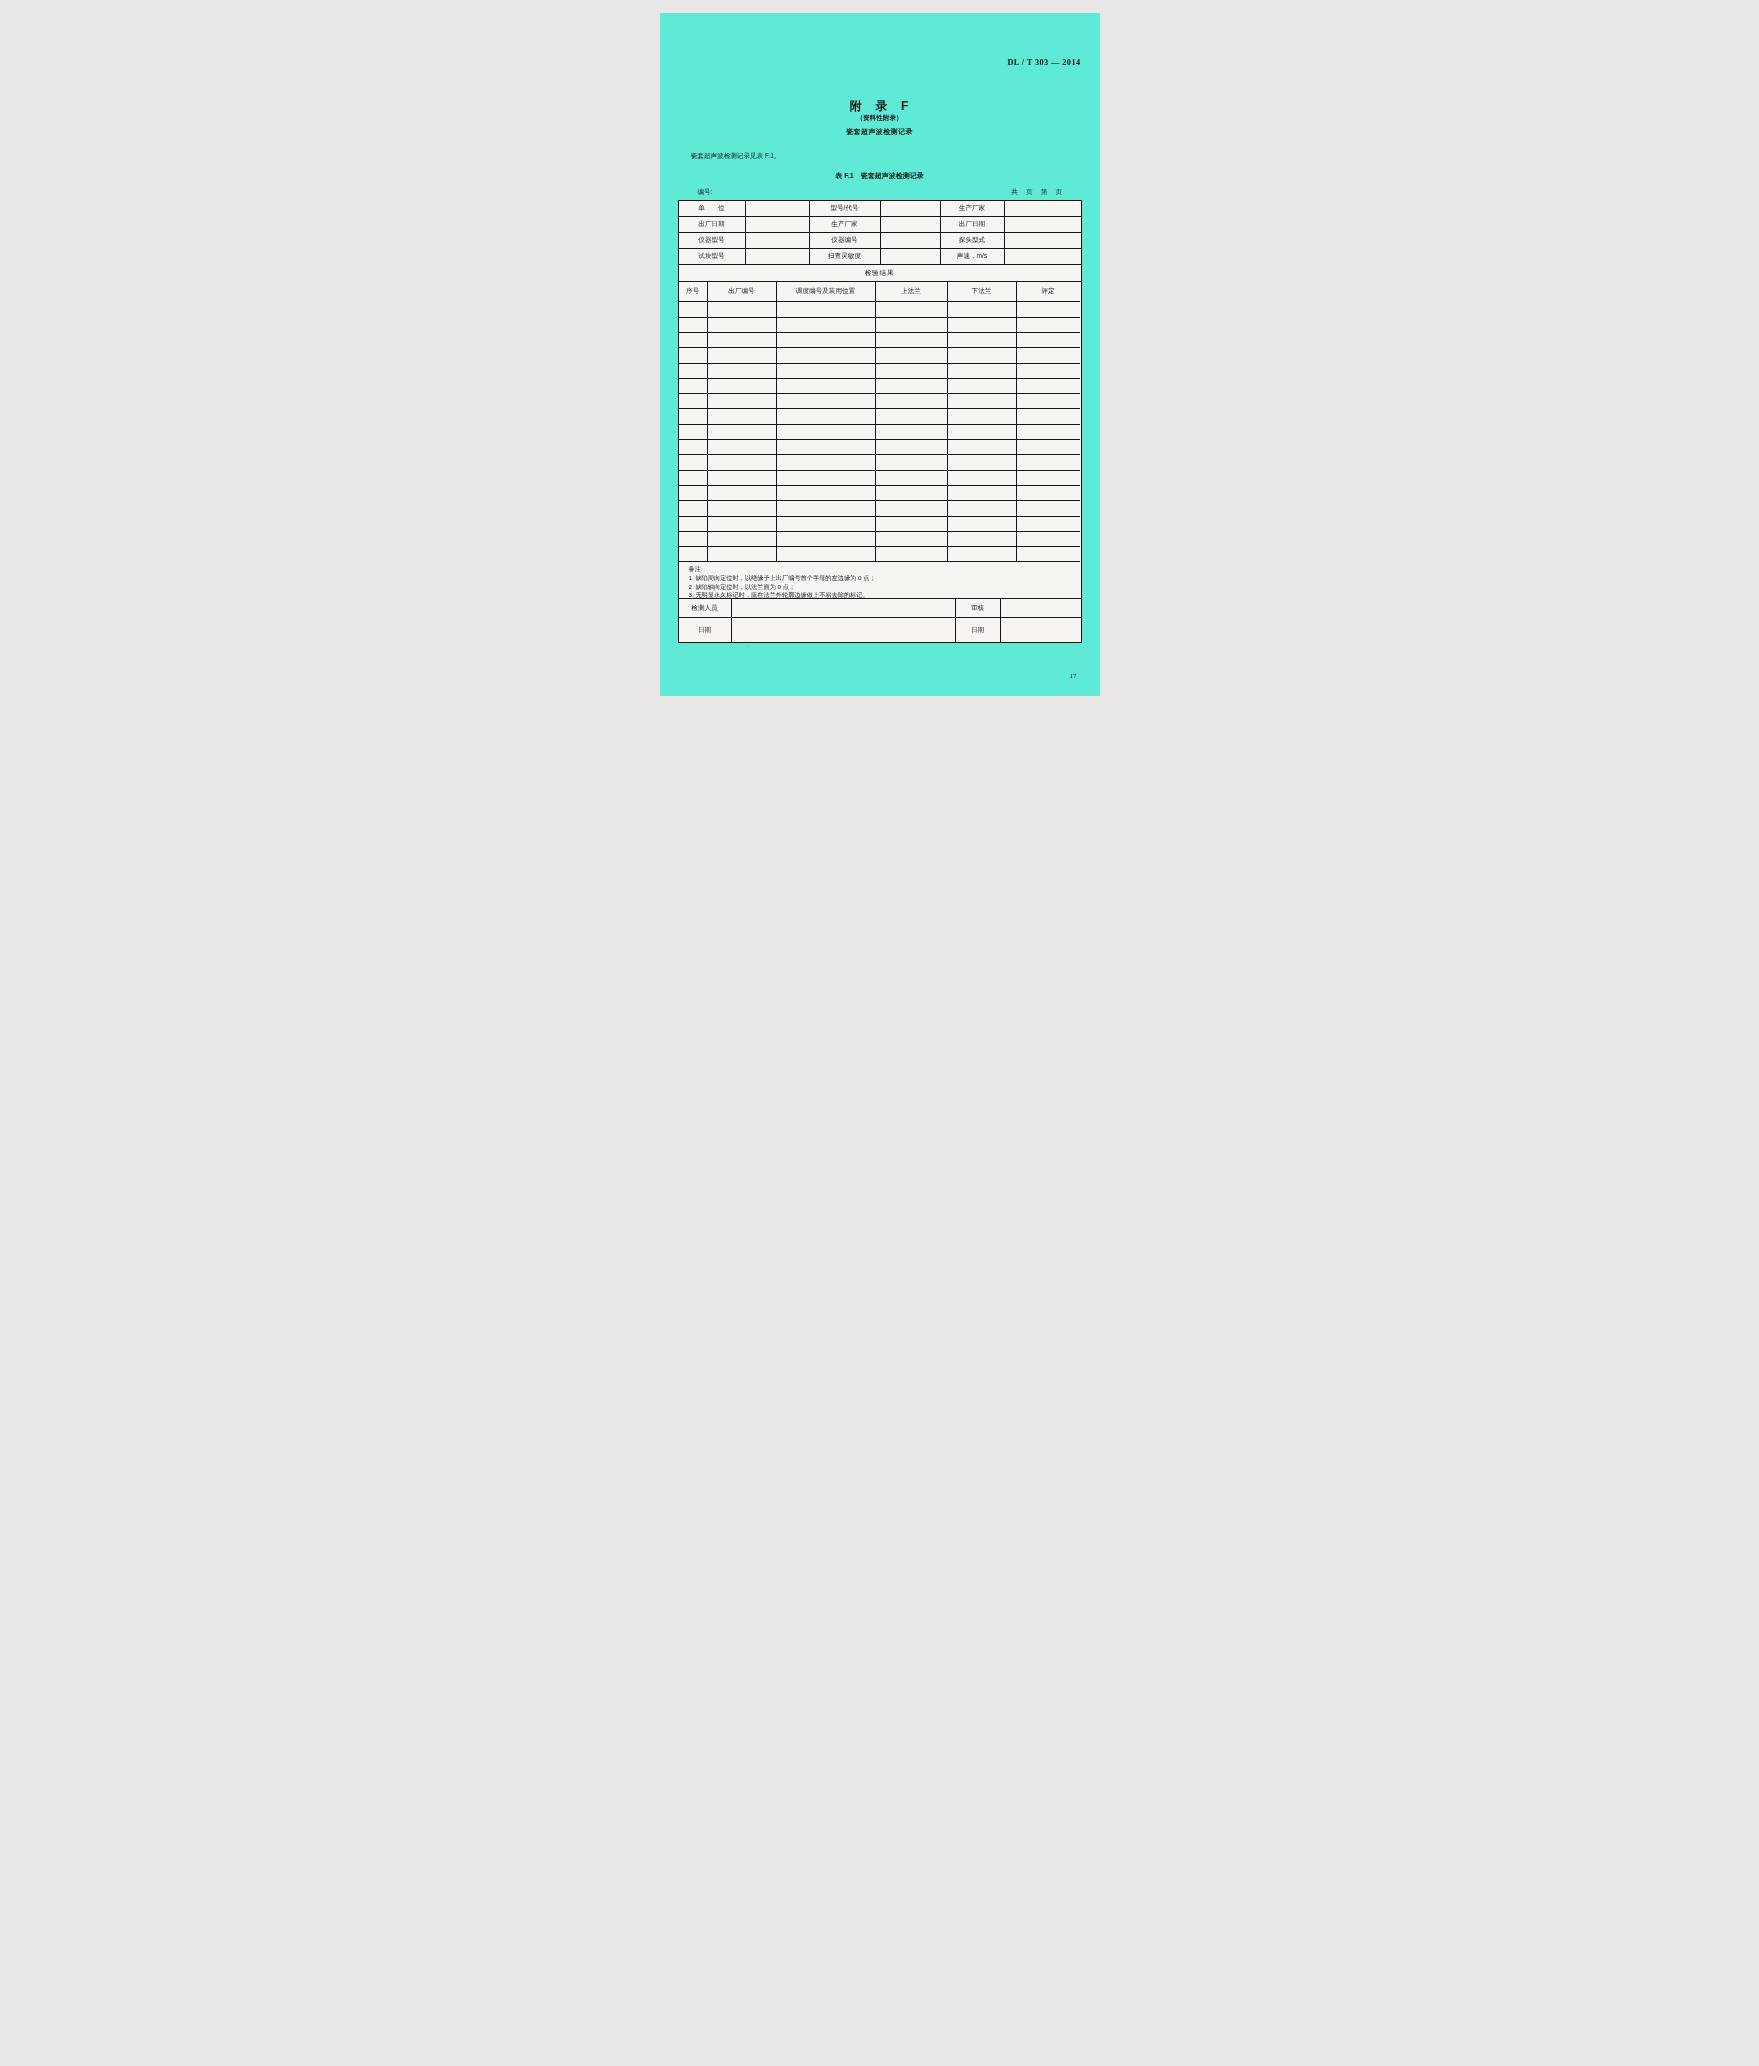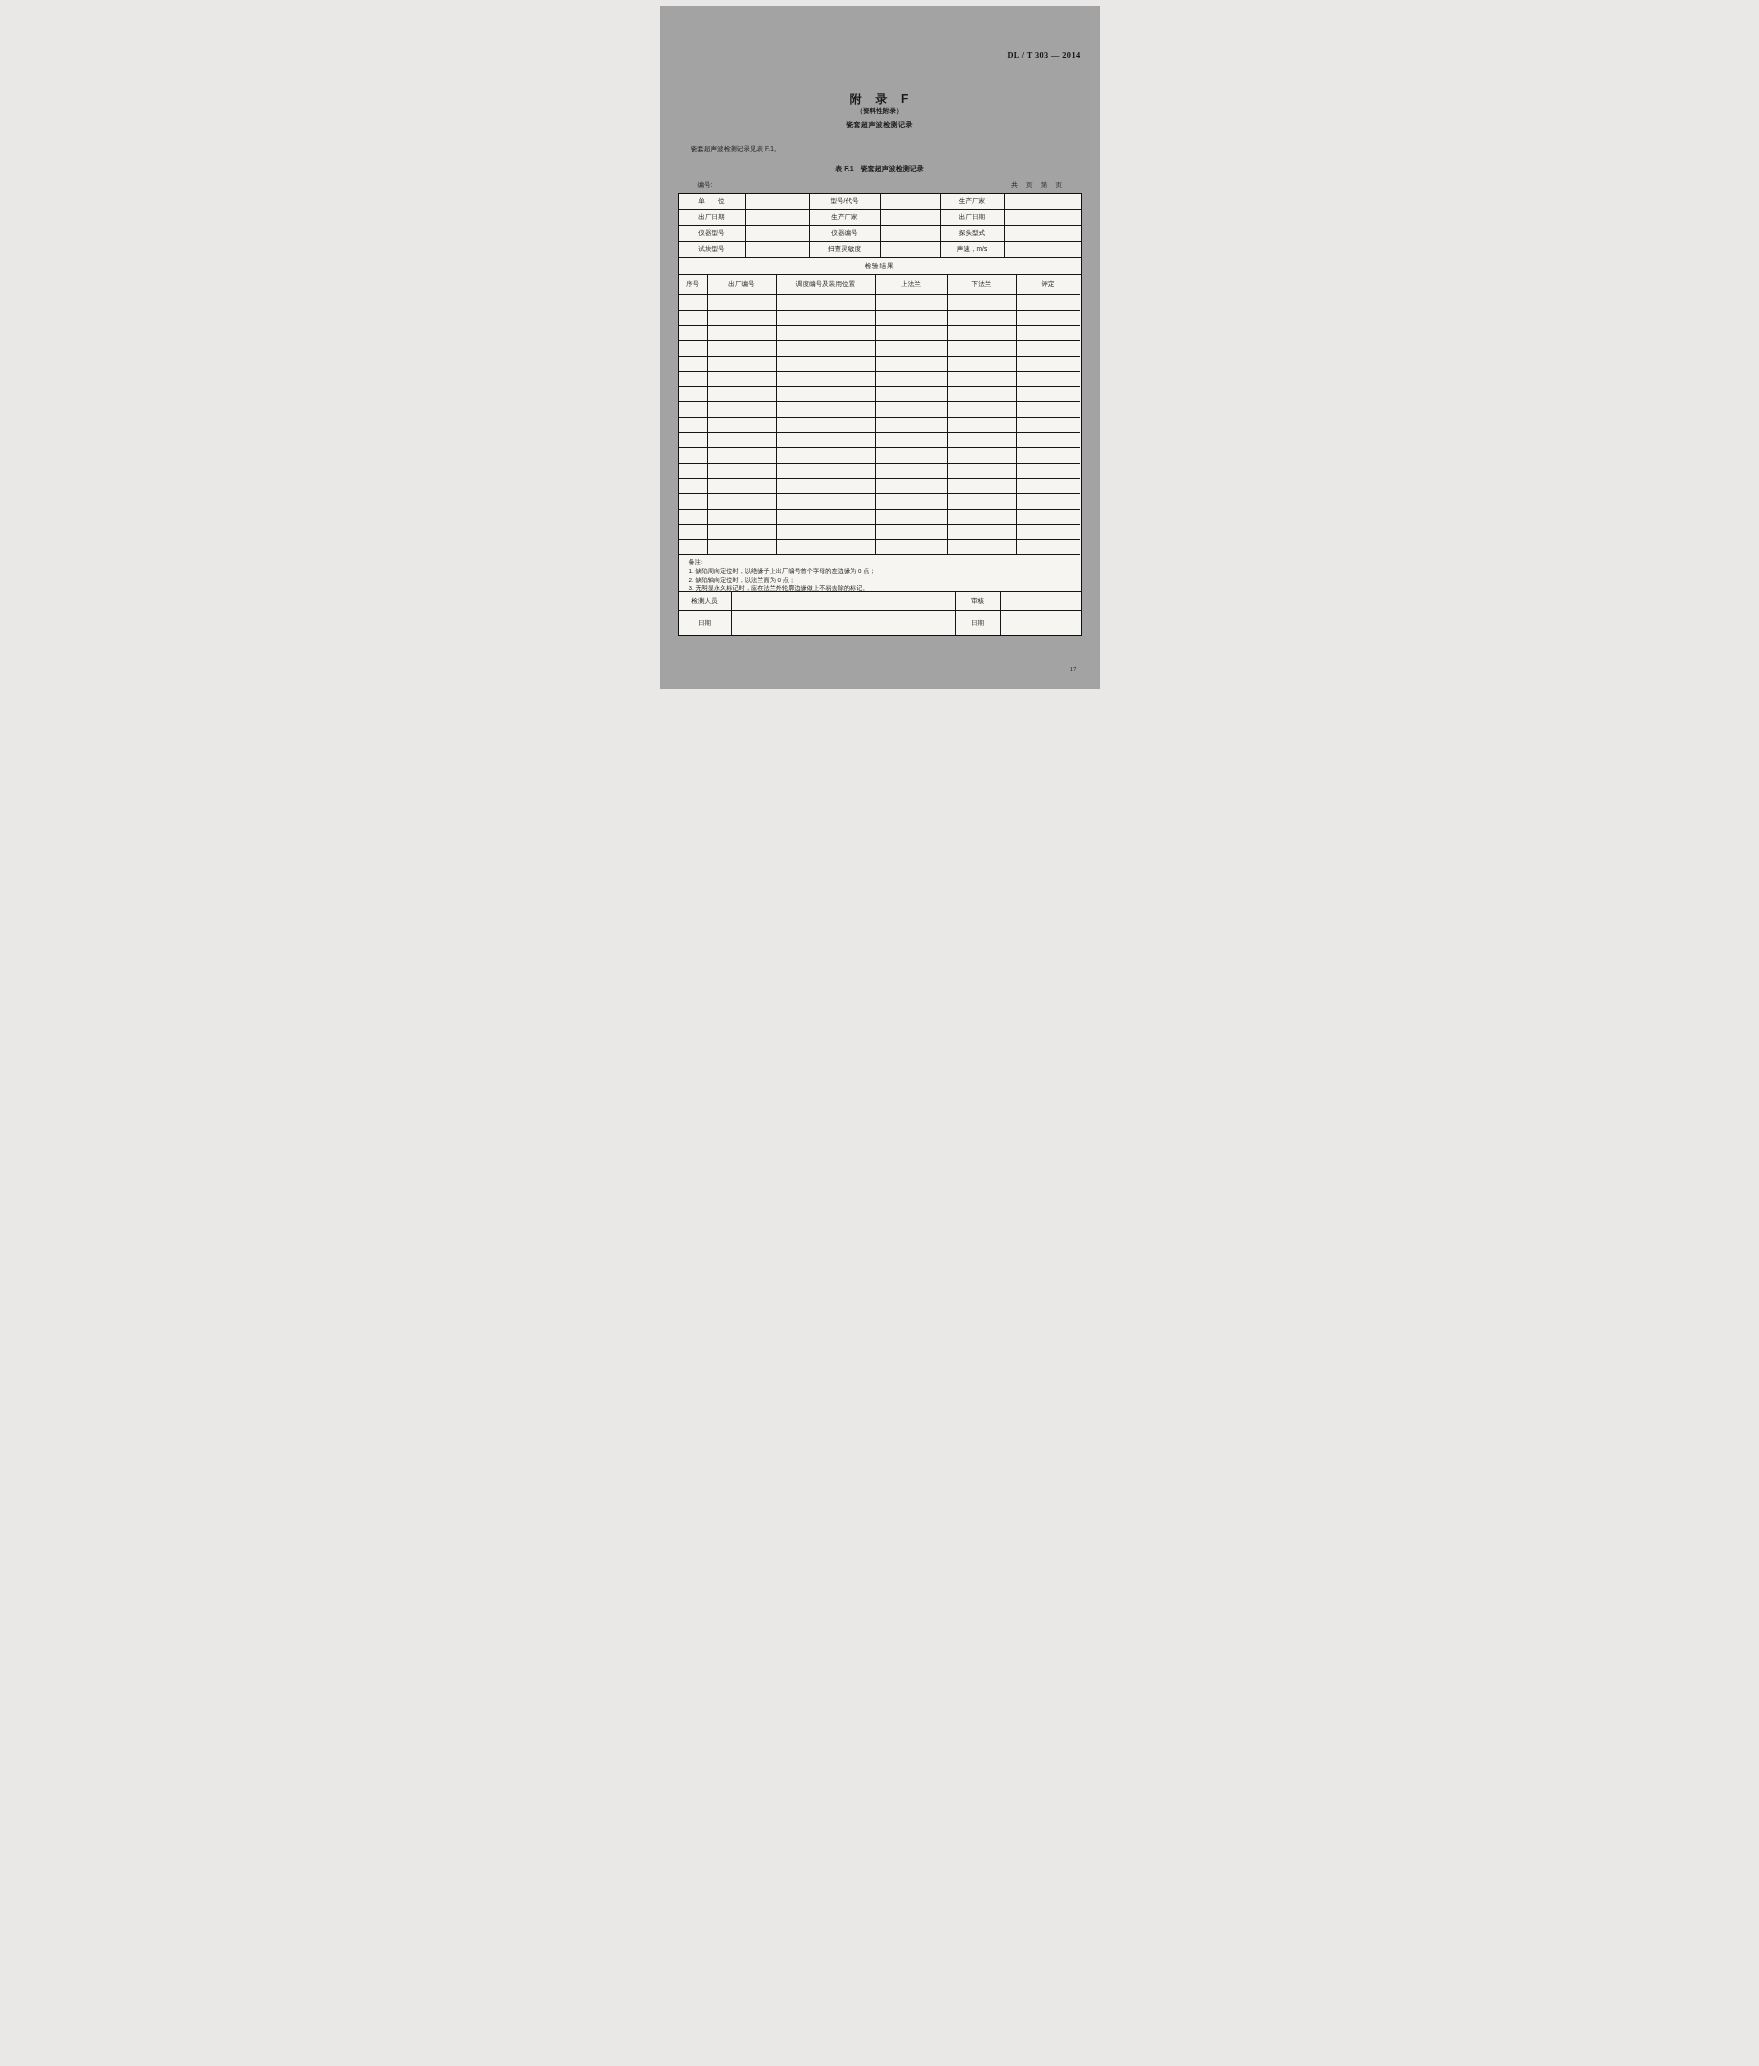--- a/index.html
+++ b/index.html
@@ -1,20 +1,20 @@
 <!DOCTYPE html>
 <html style="font-size:6.6px"><head>
 <meta charset="utf-8">
 <style>
   html,body{margin:0;padding:0;background:#e9e8e6;}
   .page{
     position:relative;
     width:440px;height:683px;
-    margin:6px auto;
-    background:#a3a3a3;
+    margin:13px auto;
+    background:#5eead4;
     color:#1a1a1a;
     font-family:"Liberation Sans","DejaVu Sans",sans-serif;
     overflow:hidden;
   }
   .abs{position:absolute;}
   .std-code{
     top:45px;right:19px;
     font-family:"Liberation Serif","DejaVu Serif",serif;
     font-weight:bold;font-size:8.3px;letter-spacing:0.4px;
     color:#111;

